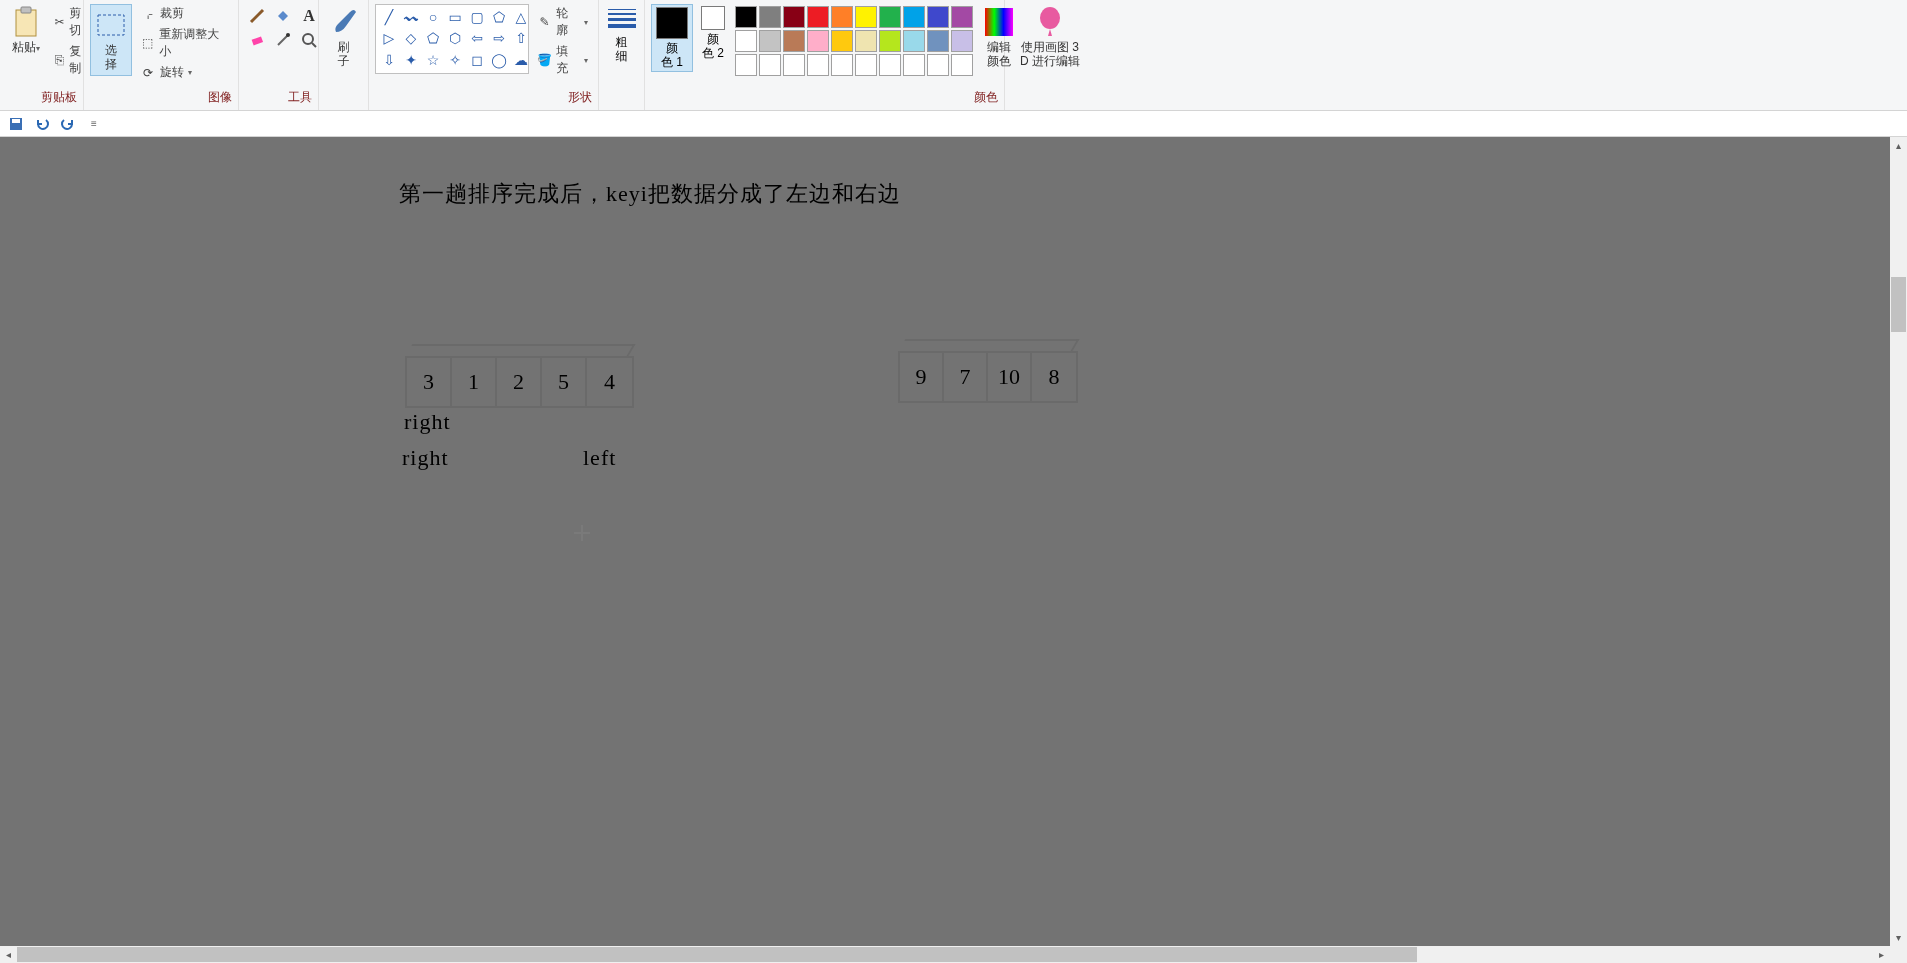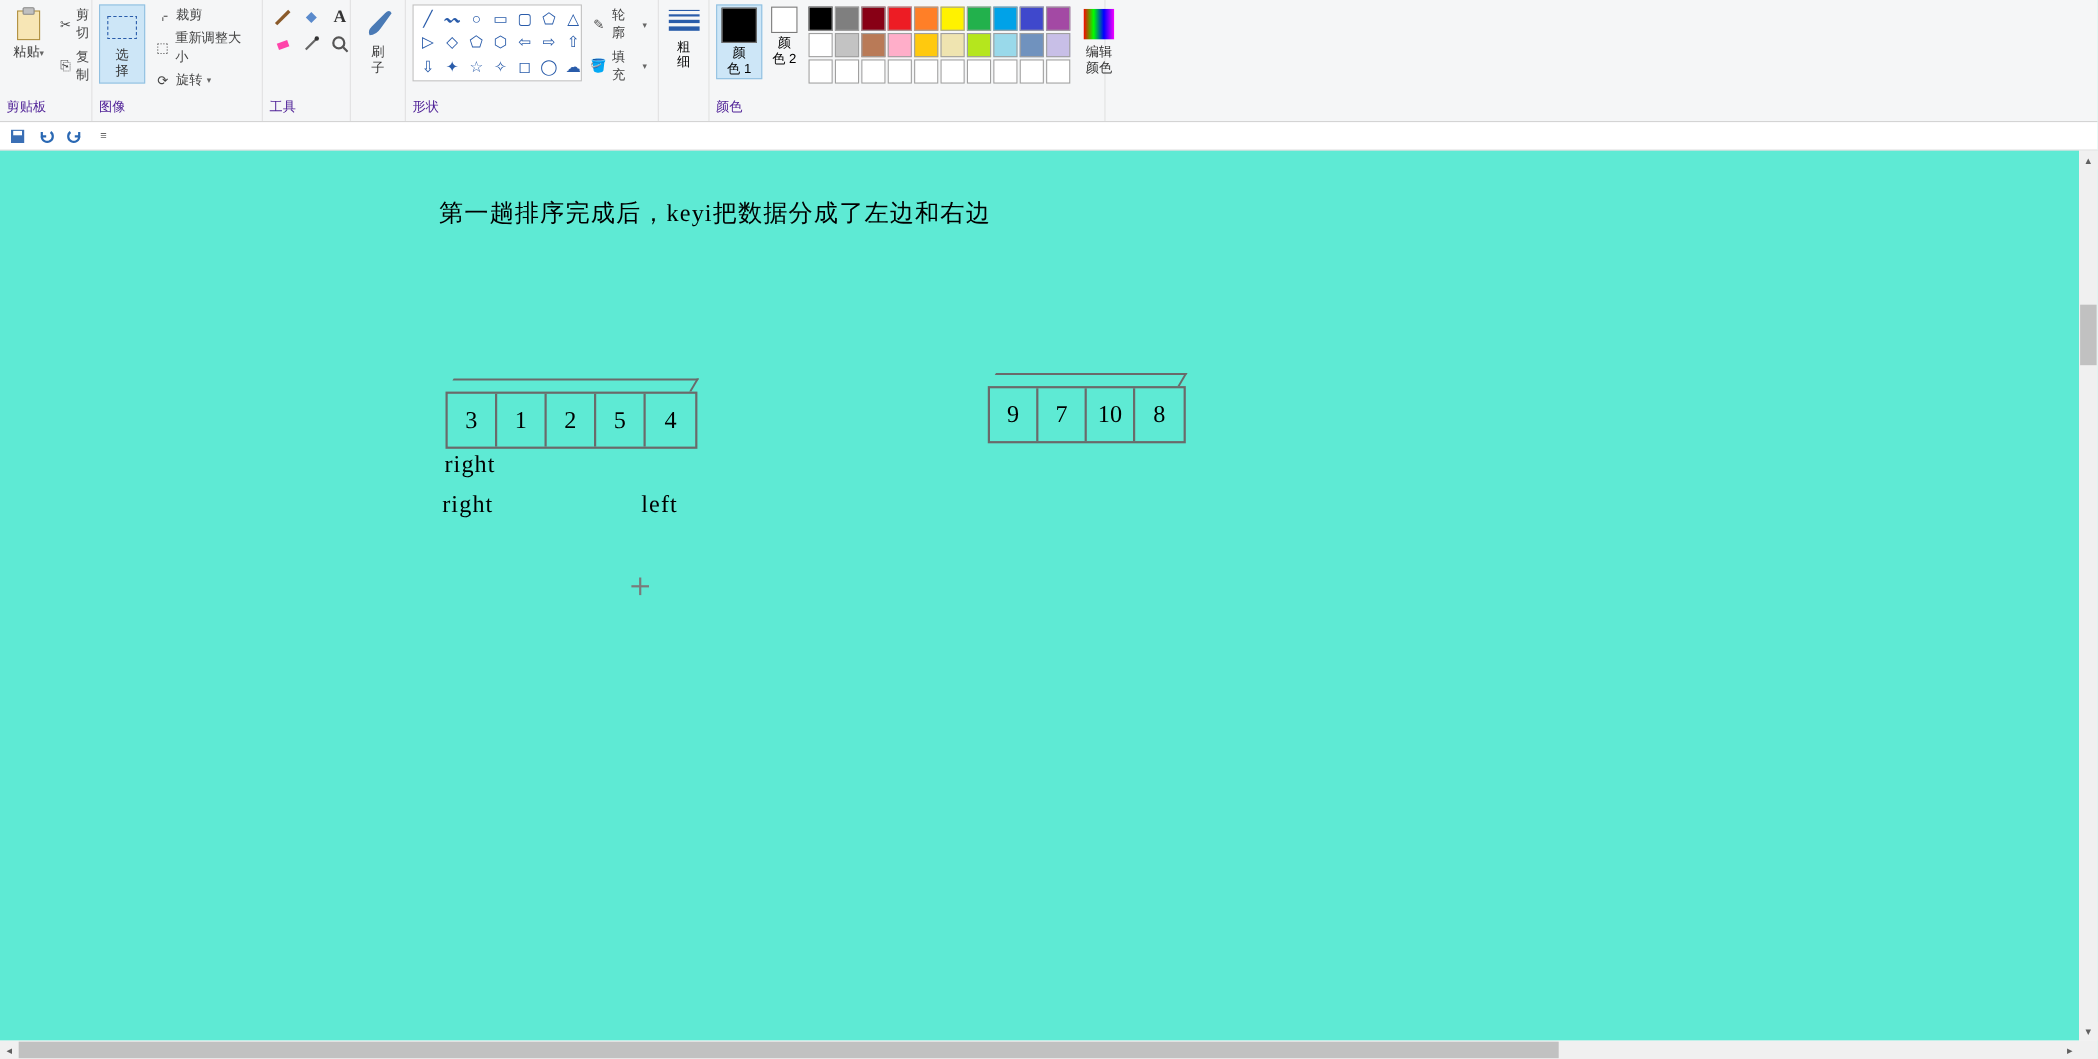--- a/index.html
+++ b/index.html
@@ -2,21 +2,21 @@
 <html><head>
 <meta charset="utf-8">
 <style>
 * { margin: 0; padding: 0; box-sizing: border-box; font-family: "Microsoft YaHei", sans-serif; }
 body { background: #fff; overflow: hidden; width: 1907px; height: 963px; position: relative; }
 
 
 .ribbon { height: 111px; border-bottom: 1px solid #d4d4d4; display: flex; background: #f5f6f7; position: relative; }
 .ribbon-group { border-right: 1px solid #e1e1e1; display: flex; flex-direction: column; justify-content: space-between; padding: 4px 6px 2px; }
 .group-content { display: flex; align-items: flex-start; gap: 4px; flex: 1; }
-.group-label { font-size: 12px; color: #4c1d95; text-align: left; padding-bottom: 2px; }
+.group-label { font-size: 12px; color: #7f1d1d; text-align: right; padding-bottom: 2px; }
 
 .big-btn { display: flex; flex-direction: column; align-items: center; gap: 2px; padding: 2px 4px; font-size: 12px; color: #333; cursor: pointer; }
 .big-icon { width: 32px; height: 32px; display: flex; align-items: center; justify-content: center; }
 .big-btn-label { font-size: 12px; line-height: 14px; text-align: center; }
 
 .small-btns { display: flex; flex-direction: column; gap: 2px; }
 .small-btn { display: flex; align-items: center; gap: 4px; font-size: 12px; color: #444; padding: 1px 4px; cursor: pointer; }
 .small-icon { width: 16px; height: 16px; display: inline-flex; align-items: center; justify-content: center; }
 
 .select-box { padding: 4px; border: 1px solid transparent; }
@@ -39,21 +39,21 @@
 .color-btn { display: flex; flex-direction: column; align-items: center; gap: 2px; padding: 2px 4px; font-size: 12px; }
 .color-btn.active { background: #cde6f7; border: 1px solid #92c0e0; }
 
 .palette { display: grid; grid-template-columns: repeat(10, 22px); gap: 2px; padding: 2px; }
 .swatch { width: 22px; height: 22px; border: 1px solid #a0a0a0; }
 
 .qat { height: 26px; background: #fff; display: flex; align-items: center; gap: 6px; padding: 0 6px; border-bottom: 1px solid #d4d4d4; }
 .qat-btn { width: 20px; height: 20px; display: flex; align-items: center; justify-content: center; cursor: pointer; }
 
 
-.canvas-wrap { position: absolute; top: 137px; left: 0; right: 17px; bottom: 17px; background: #5eead4; overflow: hidden; }
+.canvas-wrap { position: absolute; top: 137px; left: 0; right: 17px; bottom: 17px; background: #737373; overflow: hidden; }
 .canvas-inner { position: relative; width: 100%; height: 100%; }
 .canvas-text { position: absolute; font-family: "SimSun", serif; font-size: 22px; color: #000; letter-spacing: 1px; }
 .cursor-cross { position: absolute; width: 16px; height: 16px; }
 .cursor-cross::before, .cursor-cross::after { content: ''; position: absolute; background: #7a7a7a; }
 .cursor-cross::before { left: 7px; top: 0; width: 2px; height: 16px; }
 .cursor-cross::after { top: 7px; left: 0; height: 2px; width: 16px; }
 
 .array-box { position: absolute; }
 .array-row { display: flex; border: 2px solid #6a6a6a; }
 .array-cell { width: 45px; height: 48px; border-right: 2px solid #6a6a6a; display: flex; align-items: center; justify-content: center; font-family: "SimSun", serif; font-size: 22px; }
@@ -306,20 +306,32 @@
             </svg>
         </div>
         <div class="big-btn-label" style="white-space:pre">编辑
 颜色</div>
       </div>
     </div>
     <div class="group-label">颜色</div>
   </div>
 
   <div class="ribbon-group" style="width:90px;border-right:none">
+    <div class="group-content" style="justify-content:center;width:100%">
+      <div class="big-btn">
+        <div class="big-icon">
+          <svg width="28" height="32">
+              <ellipse cx="14" cy="12" rx="10" ry="11" fill="#e85aa0"></ellipse>
+              <path d="M14 23 L12 30 L16 30 Z" fill="#e85aa0"></path>
+            </svg>
+        </div>
+        <div class="big-btn-label" style="white-space:pre">使用画图 3
+D 进行编辑</div>
+      </div>
+    </div>
     <div class="group-label"></div>
   </div>
 
 </div>
 
 <div class="qat">
   <div class="qat-btn">
       <svg width="16" height="16">
         <rect x="2" y="2" width="12" height="12" fill="#3a6fb5"></rect>
         <rect x="4" y="3" width="8" height="4" fill="#fff"></rect>

